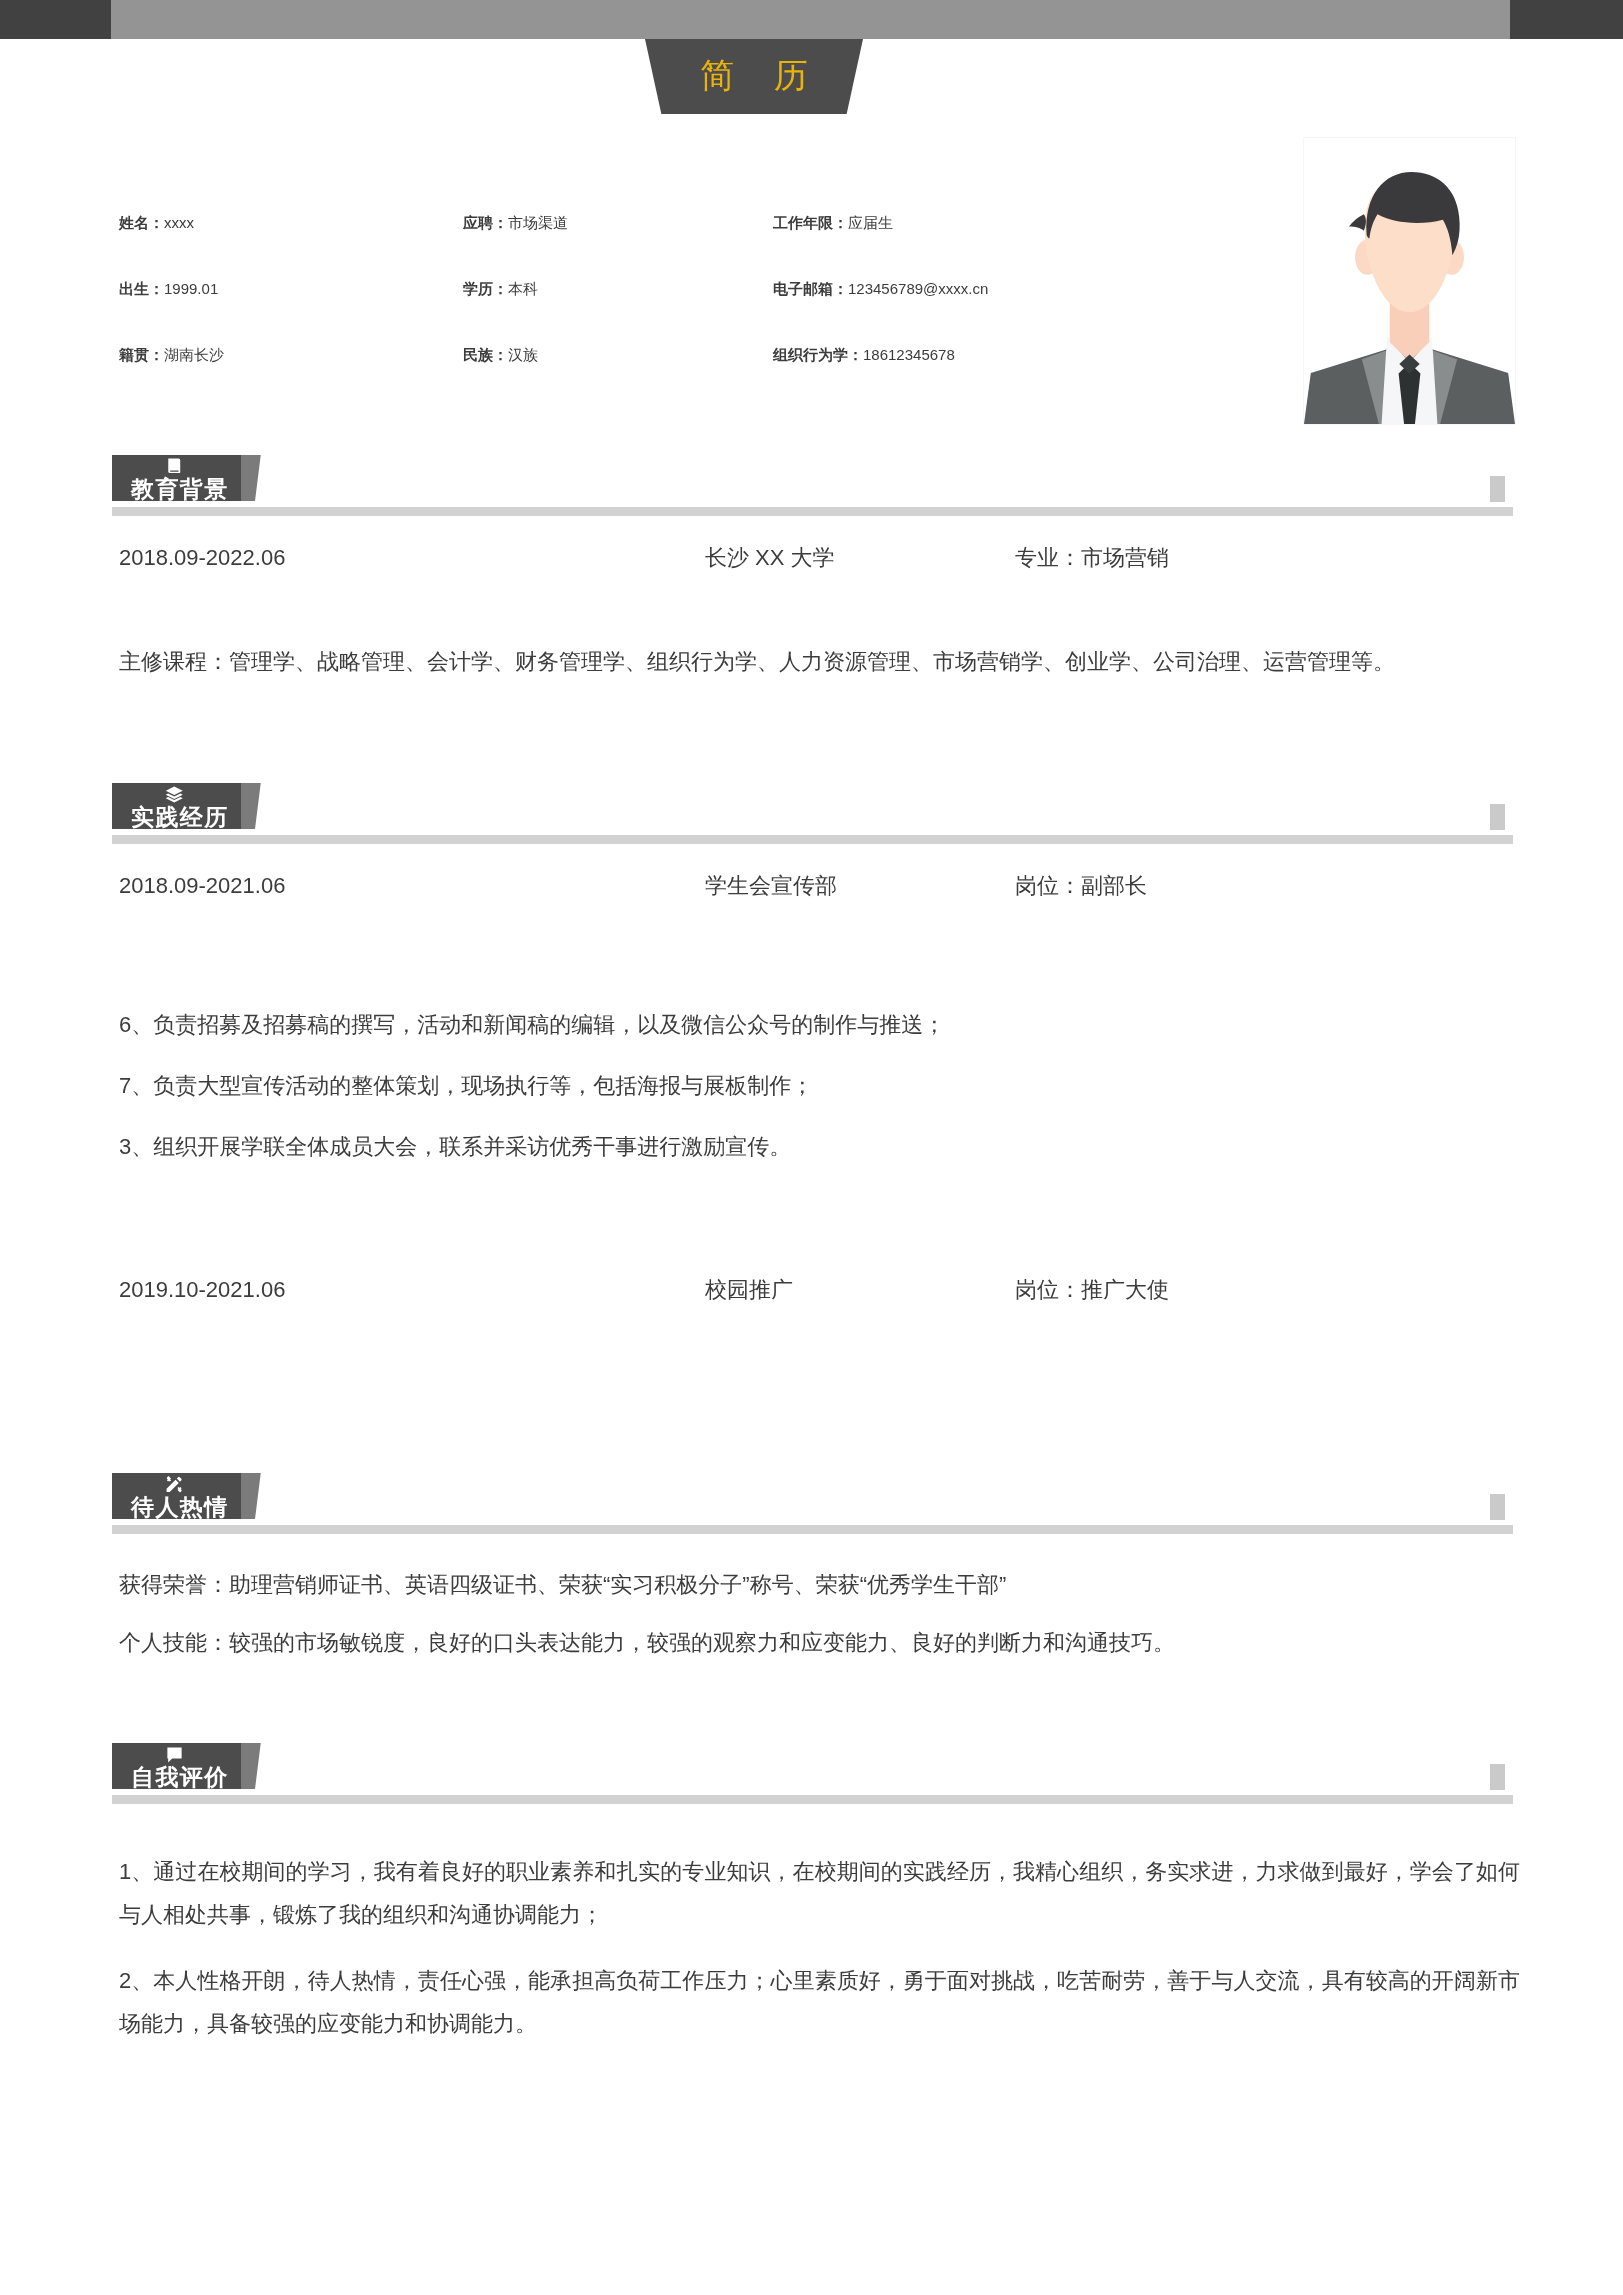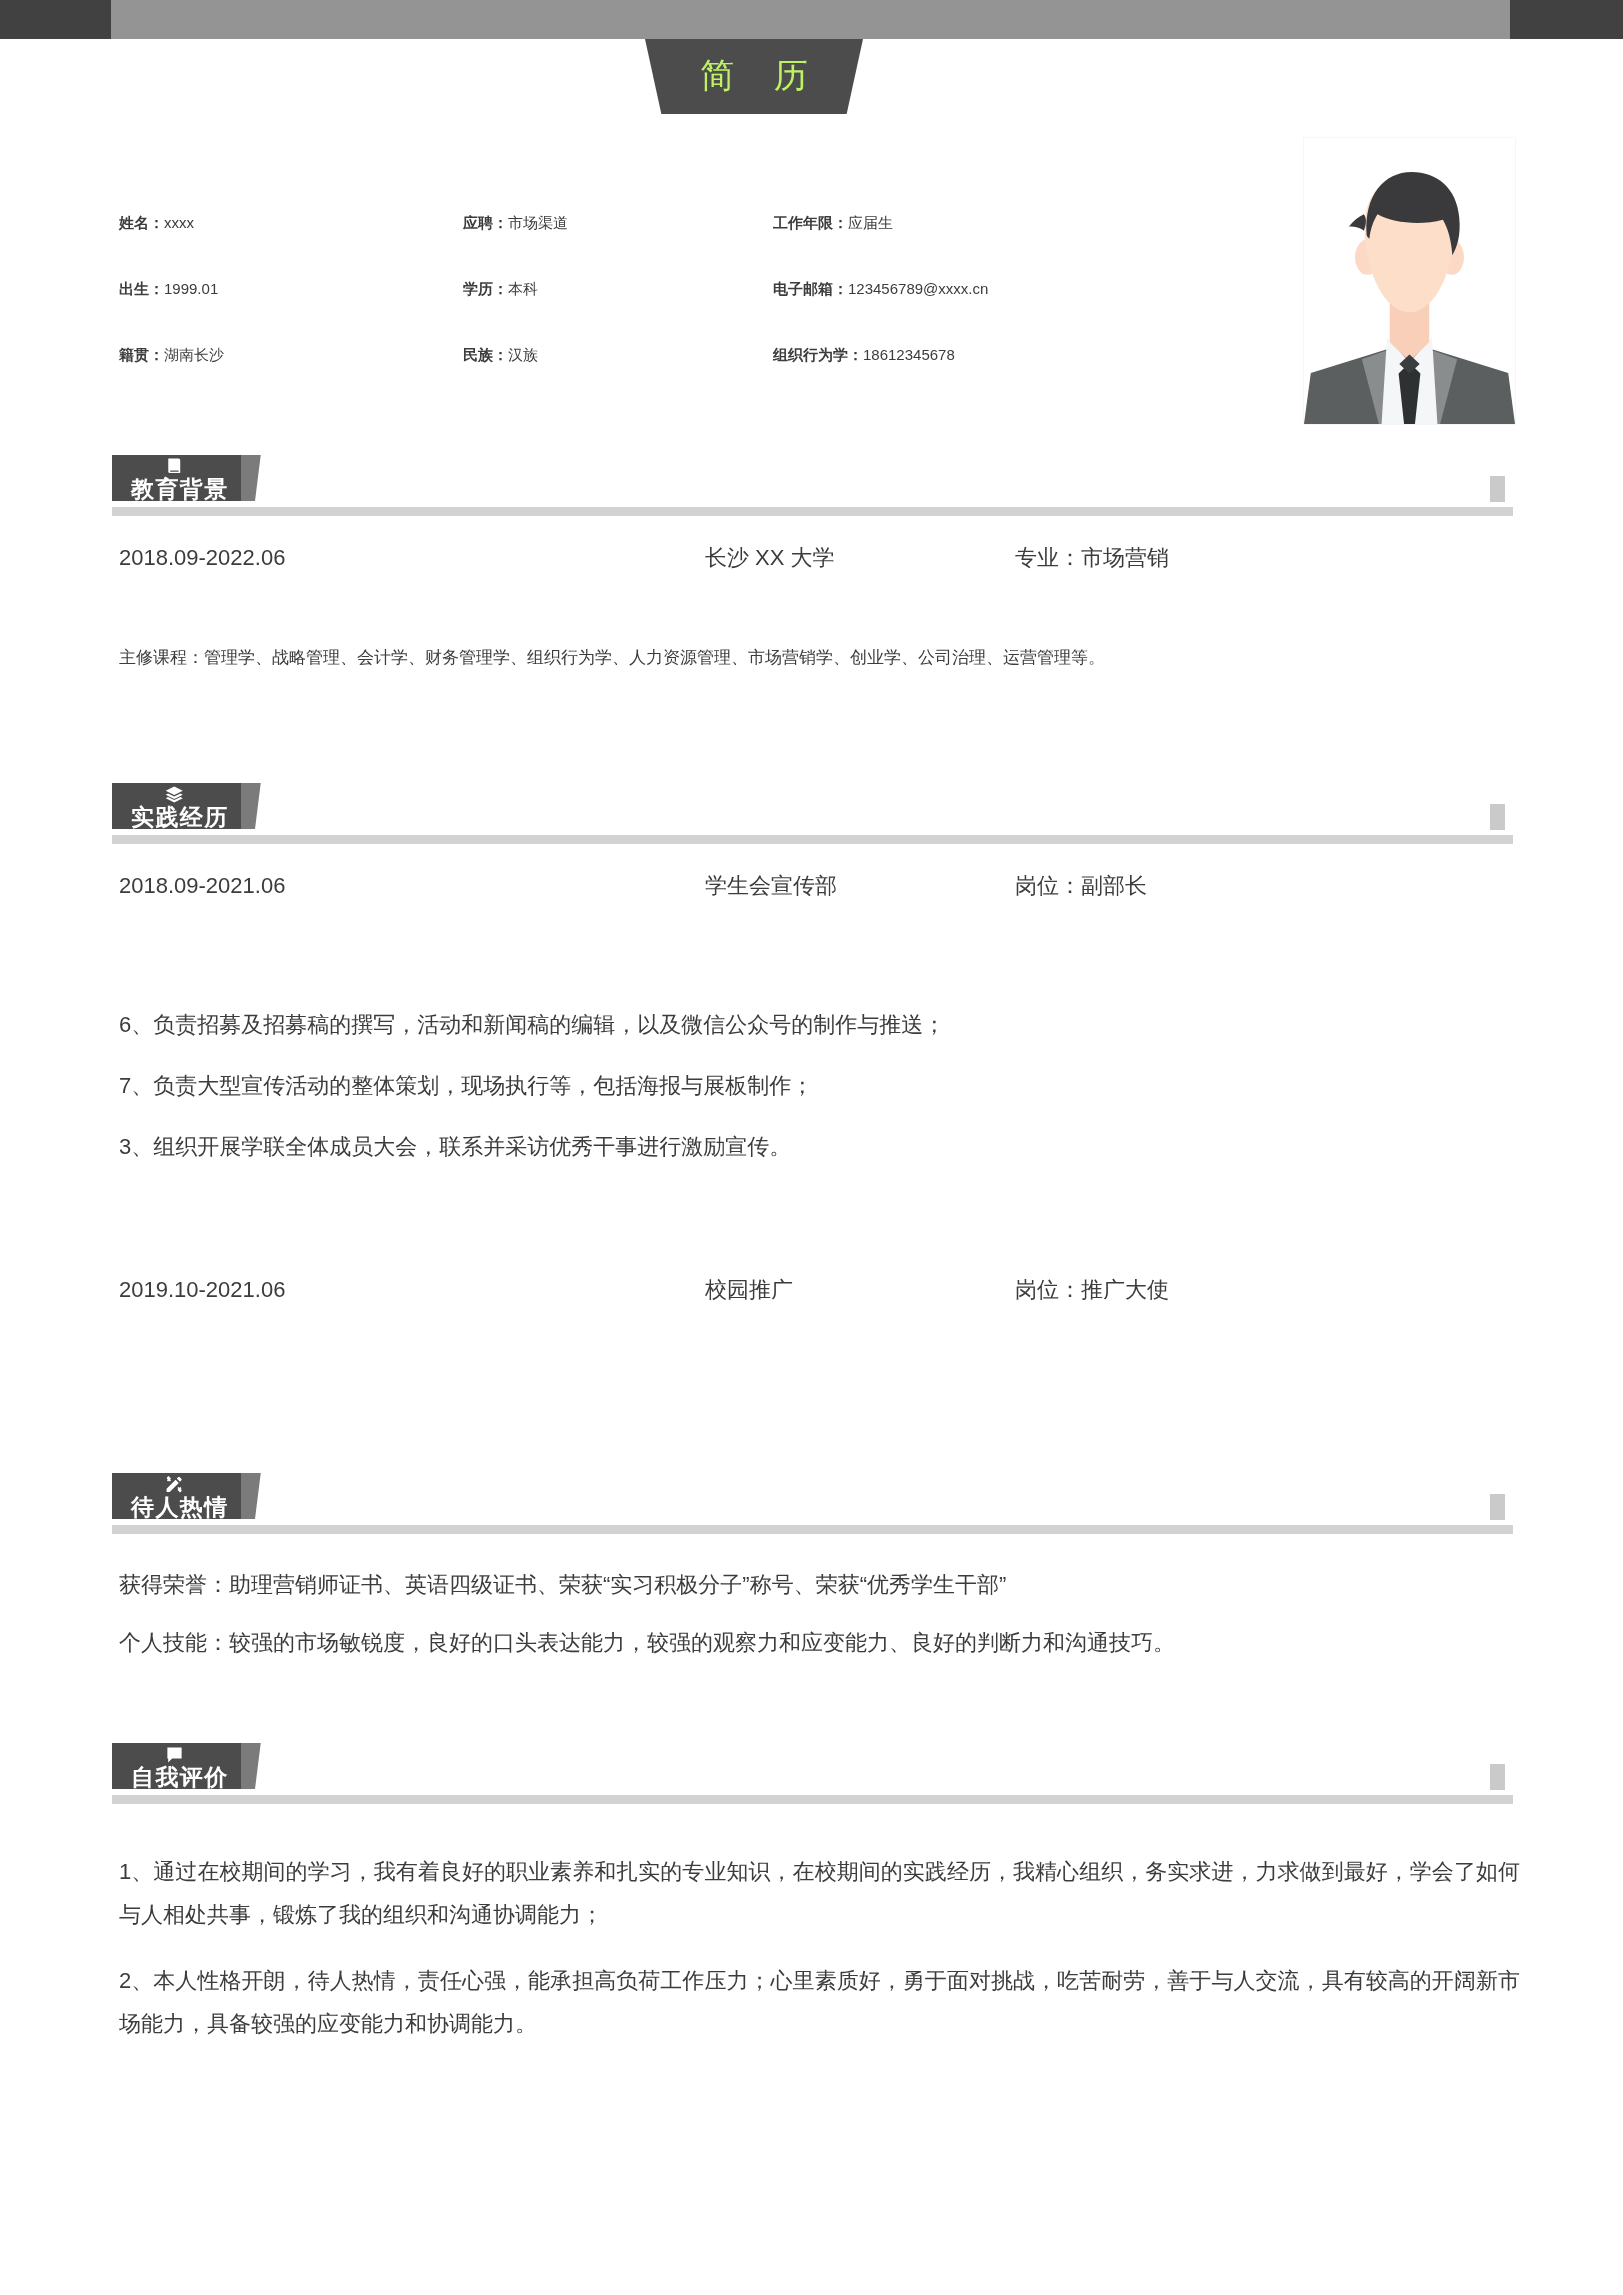--- a/index.html
+++ b/index.html
@@ -28,21 +28,21 @@
   
   .title-banner{
     position:absolute;
     left:645px; top:39px;
     width:218px; height:75px;
     background:#4c4c4c;
     clip-path:polygon(0% 0%, 100% 0%, 92.5% 100%, 7.5% 100%);
     display:flex; align-items:center; justify-content:center;
   }
   .title-banner .title-text{
-    color:#bef264;
+    color:#eab308;
     font-size:34px;
     letter-spacing:15px;
     text-indent:15px;
     font-weight:400;
     line-height:1;
     padding-bottom:2.7px;
   }
 
   
   .photo-frame{
@@ -252,21 +252,21 @@
   <div class="sec-marker"></div>
 </div>
 
 <div class="entry-row" style="top:545px;">
   <span class="er-date">2018.09-2022.06</span>
   <span class="er-org">长沙 XX 大学</span>
   <span class="er-role">专业：市场营销</span>
 </div>
 
 <div class="clip-box" style="left:119px; top:641px; width:1401px; height:89px;">
-  <div style="font-size:17px; line-height:1.95; color:#3c3c3c; text-align:justify;font-family:Liberation Serif, serif;">主修课程：管理学、战略管理、会计学、财务管理学、组织行为学、人力资源管理、市场营销学、创业学、公司治理、运营管理等。</div>
+  <div style="font-size:22px; line-height:1.95; color:#3c3c3c; text-align:justify;font-family:Liberation Serif, serif;">主修课程：管理学、战略管理、会计学、财务管理学、组织行为学、人力资源管理、市场营销学、创业学、公司治理、运营管理等。</div>
 </div>
 
 <div class="section-head" style="top:783px;">
   <div class="sec-tab">
     <div class="sec-tab-body">
       <span class="sec-icon">
         <svg width="20.5" height="20.5" viewBox="0 0 24 24">
             <path d="M12 3 2 8l10 5 10-5-10-5zm-7.2 8.2L2 12.6l10 5 10-5-2.8-1.4L12 14.7l-7.2-3.5zm0 4L2 16.6l10 5 10-5-2.8-1.4L12 18.7l-7.2-3.5z"></path>
           </svg>
       </span>

